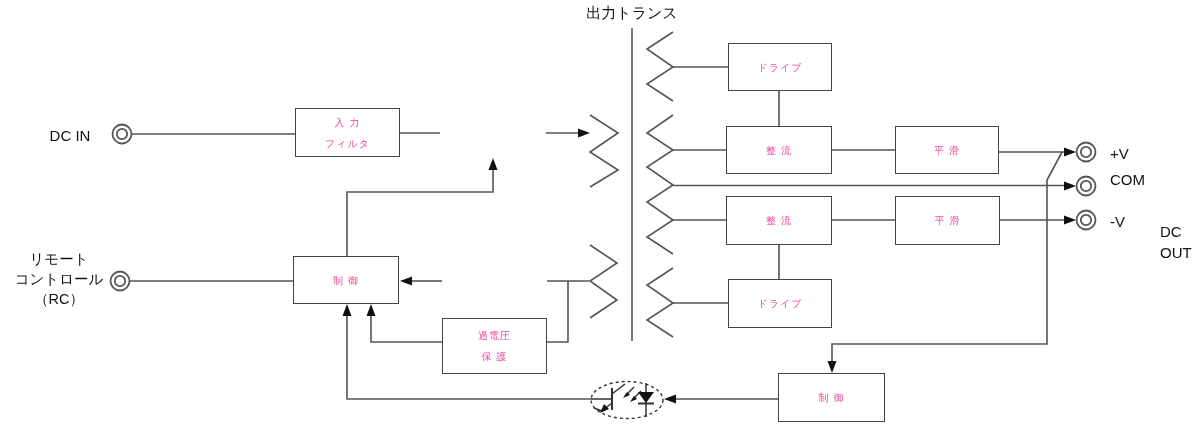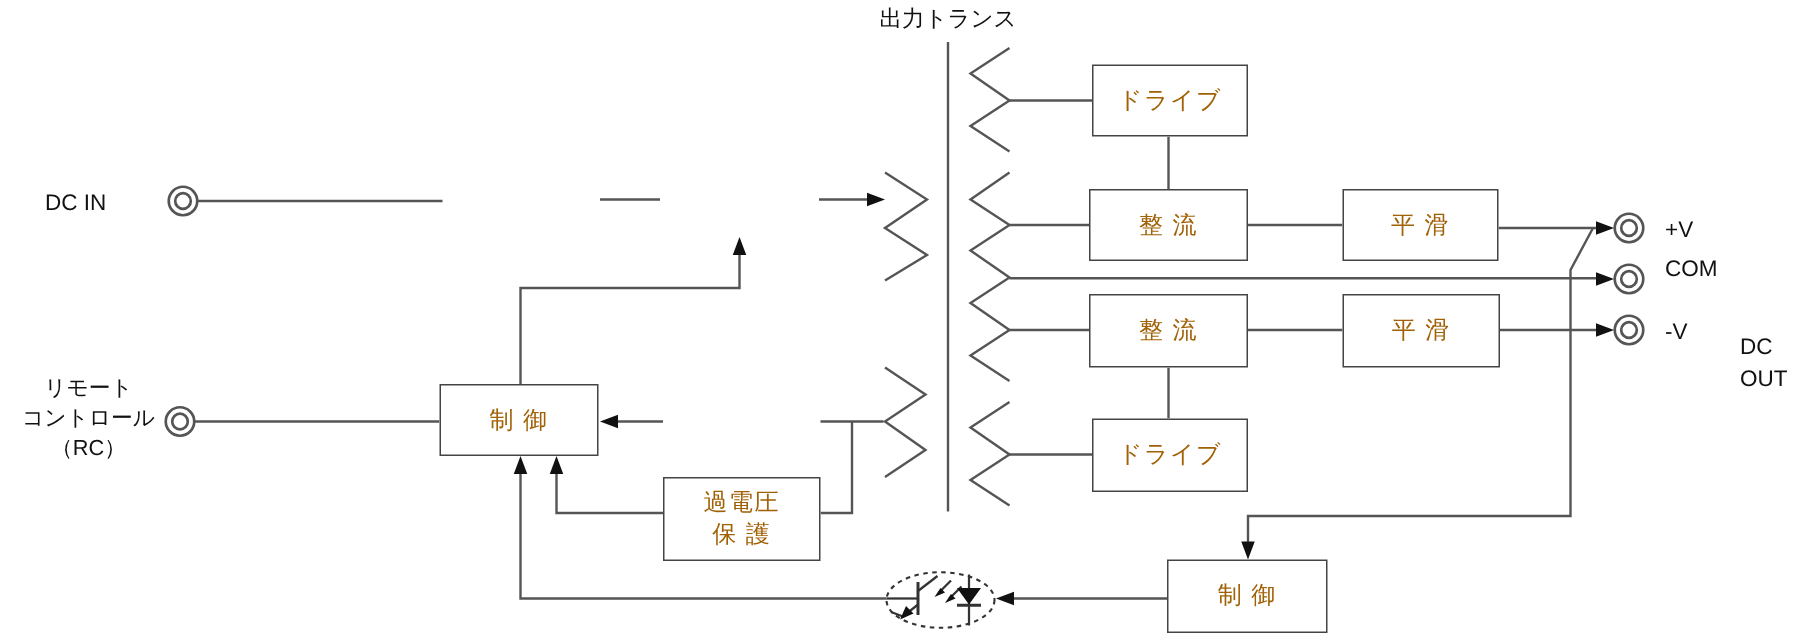--- a/index.html
+++ b/index.html
@@ -4,21 +4,21 @@
 <style>
   html,body{margin:0;padding:0;background:#fff;}
   #canvas{
     position:relative;width:1200px;height:426px;background:#fff;overflow:hidden;
     font-family:"Liberation Sans","DejaVu Sans",sans-serif;color:#111;
   }
   #wires{position:absolute;left:0;top:0;}
   .box{
     position:absolute;box-sizing:border-box;background:#fff;border:1.5px solid #444;
     display:flex;flex-direction:column;align-items:center;justify-content:center;
-    font-size:16px;line-height:21px;letter-spacing:1px;text-align:center;color:#a16207;
+    font-size:10px;line-height:21px;letter-spacing:1px;text-align:center;color:#ec4899;
     z-index:2;
   }
   .lbl{position:absolute;z-index:2;color:#111;white-space:nowrap;}
   .lbl-sm{font-size:15px;line-height:19px;}
   .remote{font-size:14.5px;line-height:20px;text-align:center;}
   .dcout{font-size:15px;line-height:21px;}
 </style>
 </head>
 <body>
 
@@ -115,20 +115,24 @@
       </g>
       <g fill="#111" stroke="none">
         <polygon points="600,413 609,409 604,404"></polygon>
         <polygon points="623,398 630,395 627,392"></polygon>
         <polygon points="630,402 637,399 634,396"></polygon>
         <polygon points="638,392 654,392 646,403"></polygon>
       </g>
     </g>
   </svg>
 
+  <div class="box" style="left:295px;top:108px;width:105px;height:49px;">
+    <span>入 力</span>
+    <span>フィルタ</span>
+  </div>
 
 
   <div class="box" style="left:728px;top:43px;width:104px;height:48px;">
     <span>ドライブ</span>
   </div>
 
   <div class="box" style="left:726px;top:126px;width:106px;height:48px;">
     <span>整 流</span>
   </div>
 
@@ -155,21 +159,21 @@
   </div>
 
   <div class="box" style="left:728px;top:279px;width:104px;height:49px;">
     <span>ドライブ</span>
   </div>
 
   <div class="box" style="left:778px;top:373px;width:107px;height:49px;">
     <span>制 御</span>
   </div>
 
-  <div class="lbl lbl-sm" style="left:30px;top:126px;width:80px;text-align:left;">DC IN</div>
+  <div class="lbl lbl-sm" style="left:30px;top:126px;width:80px;text-align:center;">DC IN</div>
 
   <div class="lbl remote" style="left:8px;top:249px;width:102px;">
     <div>リモート</div>
     <div>コントロール</div>
     <div>（RC）</div>
   </div>
 
   <div class="lbl lbl-sm" style="left:562px;top:3px;width:140px;text-align:center;">出力トランス</div>
 
 

